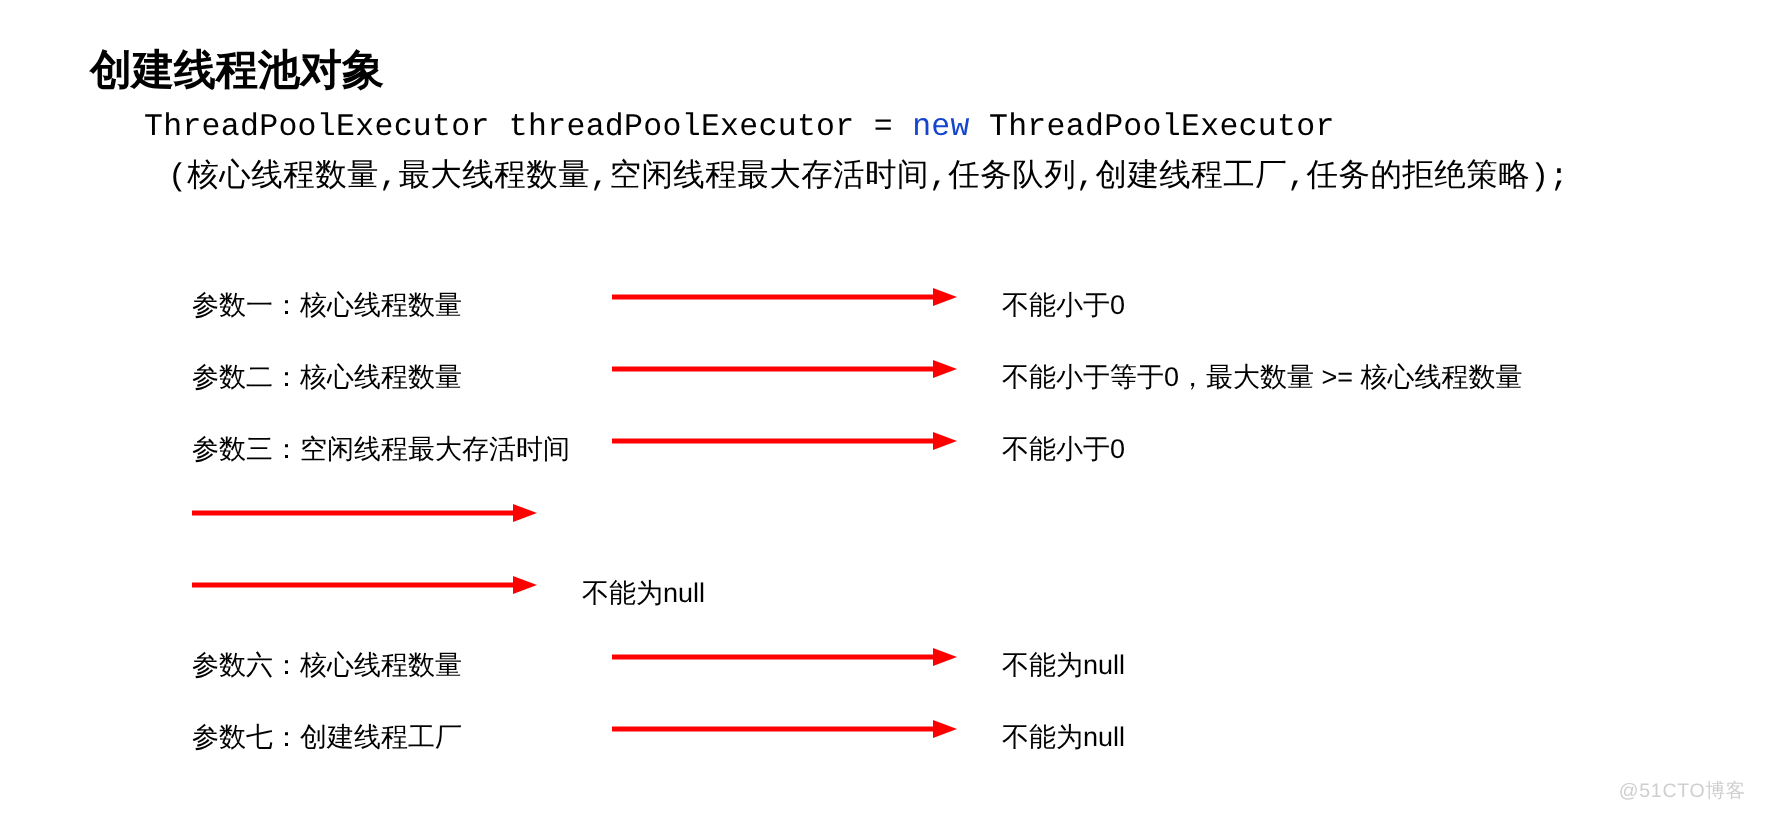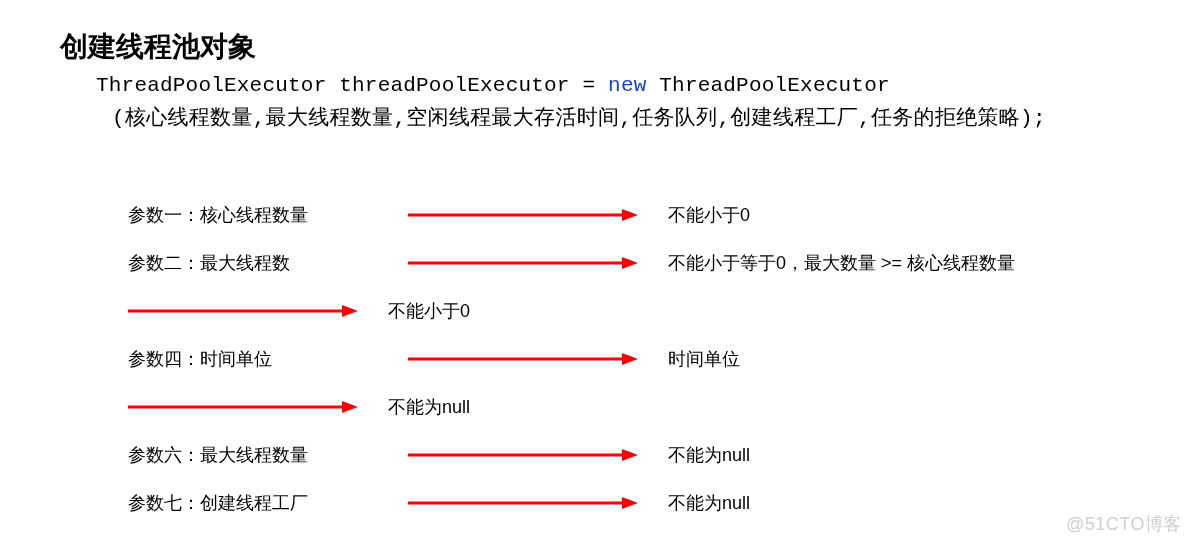--- a/index.html
+++ b/index.html
@@ -27,21 +27,21 @@
       letter-spacing: 0.2px;
     }
     .kw { color: #1445cc; font-weight: normal; }
     .cjk-params { letter-spacing: 0.3px; margin-left: 16px; }
     .param-table {
       margin-top: 56px;
       margin-left: 68px;
     }
     .param-row {
       display: flex;
-      align-items: center;
+      align-items: flex-start;
       height: 48px;
       font-size: 18px;
       color: #000;
     }
     .param-label {
       width: 280px;
       flex-shrink: 0;
       white-space: nowrap;
     }
     .arrow-cell {
@@ -53,23 +53,23 @@
     .arrow-cell svg {
       width: 230px;
       height: 14px;
     }
     .param-desc {
       flex: 1;
       white-space: nowrap;
     }
     .watermark {
       position: absolute;
-      right: 2px;
+      right: 20px;
       bottom: 8px;
-      font-size: 18px;
+      font-size: 13px;
       color: #cfcfcf;
       letter-spacing: 0.5px;
     }
   </style>
 </head>
 <body>
 
 <h1 class="title">创建线程池对象</h1>
 
 <div class="code-block">
@@ -84,59 +84,58 @@
     <div class="param-label">参数一：核心线程数量</div>
     <div class="arrow-cell">
       <svg viewBox="0 0 230 14">
           <line x1="0" y1="7" x2="214" y2="7" stroke="#ff0000" stroke-width="3.2"></line>
           <polygon points="214,1 230,7 214,13" fill="#ff0000"></polygon>
         </svg>
     </div>
     <div class="param-desc">不能小于0</div>
   </div>
   <div class="param-row">
-    <div class="param-label">参数二：最大线程数</div>
+    <div class="param-label">参数二：核心线程数量</div>
     <div class="arrow-cell">
       <svg viewBox="0 0 230 14">
           <line x1="0" y1="7" x2="214" y2="7" stroke="#ff0000" stroke-width="3.2"></line>
           <polygon points="214,1 230,7 214,13" fill="#ff0000"></polygon>
         </svg>
     </div>
     <div class="param-desc">不能小于等于0，最大数量 &gt;= 核心线程数量</div>
   </div>
   <div class="param-row">
+    <div class="param-label">参数三：空闲线程最大存活时间</div>
     <div class="arrow-cell">
       <svg viewBox="0 0 230 14">
           <line x1="0" y1="7" x2="214" y2="7" stroke="#ff0000" stroke-width="3.2"></line>
           <polygon points="214,1 230,7 214,13" fill="#ff0000"></polygon>
         </svg>
     </div>
     <div class="param-desc">不能小于0</div>
   </div>
   <div class="param-row">
-    <div class="param-label">参数四：时间单位</div>
     <div class="arrow-cell">
       <svg viewBox="0 0 230 14">
           <line x1="0" y1="7" x2="214" y2="7" stroke="#ff0000" stroke-width="3.2"></line>
           <polygon points="214,1 230,7 214,13" fill="#ff0000"></polygon>
         </svg>
     </div>
-    <div class="param-desc">时间单位</div>
   </div>
   <div class="param-row">
     <div class="arrow-cell">
       <svg viewBox="0 0 230 14">
           <line x1="0" y1="7" x2="214" y2="7" stroke="#ff0000" stroke-width="3.2"></line>
           <polygon points="214,1 230,7 214,13" fill="#ff0000"></polygon>
         </svg>
     </div>
     <div class="param-desc">不能为null</div>
   </div>
   <div class="param-row">
-    <div class="param-label">参数六：最大线程数量</div>
+    <div class="param-label">参数六：核心线程数量</div>
     <div class="arrow-cell">
       <svg viewBox="0 0 230 14">
           <line x1="0" y1="7" x2="214" y2="7" stroke="#ff0000" stroke-width="3.2"></line>
           <polygon points="214,1 230,7 214,13" fill="#ff0000"></polygon>
         </svg>
     </div>
     <div class="param-desc">不能为null</div>
   </div>
   <div class="param-row">
     <div class="param-label">参数七：创建线程工厂</div>

